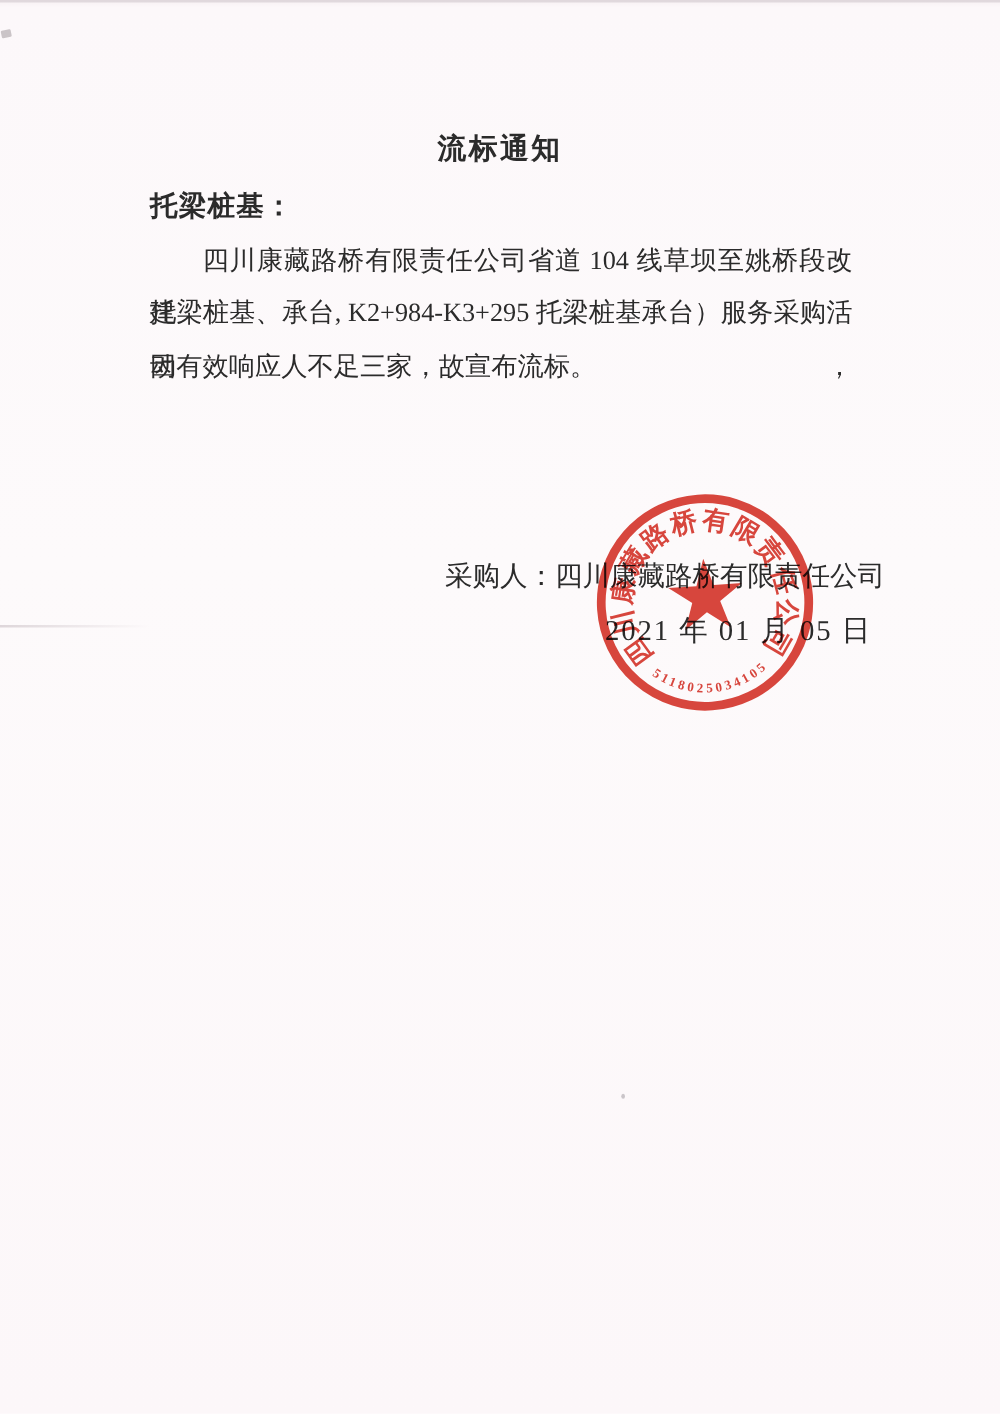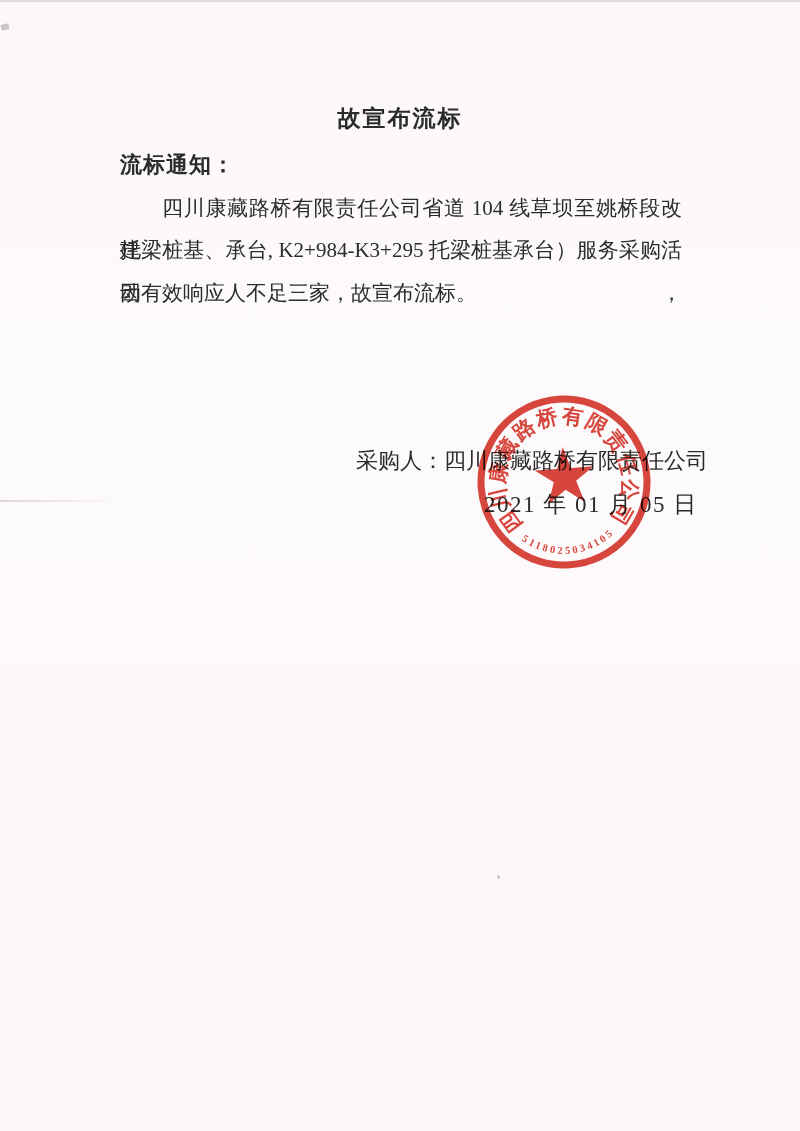--- a/index.html
+++ b/index.html
@@ -131,23 +131,23 @@
 </head>
 <body>
 
 <div class="page">
 
   <div class="scan-top-edge"></div>
   <div class="scan-speck-topleft"></div>
   <div class="scan-speck-mid"></div>
   <div class="scan-crease"></div>
 
-  <div class="doc-title">故宣布流标</div>
+  <div class="doc-title">流标通知</div>
 
-  <div class="salutation">流标通知：</div>
+  <div class="salutation">托梁桩基：</div>
 
   <div class="body-text">
     <div class="body-line first">四川康藏路桥有限责任公司省道 104 线草坝至姚桥段改建</div>
     <div class="body-line">托梁桩基、承台, K2+984-K3+295 托梁桩基承台）服务采购活动，</div>
     <div class="body-line last">因有效响应人不足三家，故宣布流标。</div>
   </div>
 
   <div class="sig-buyer">采购人：四川康藏路桥有限责任公司</div>
 
   <div class="sig-date">2021 年 01 月 05 日</div>

